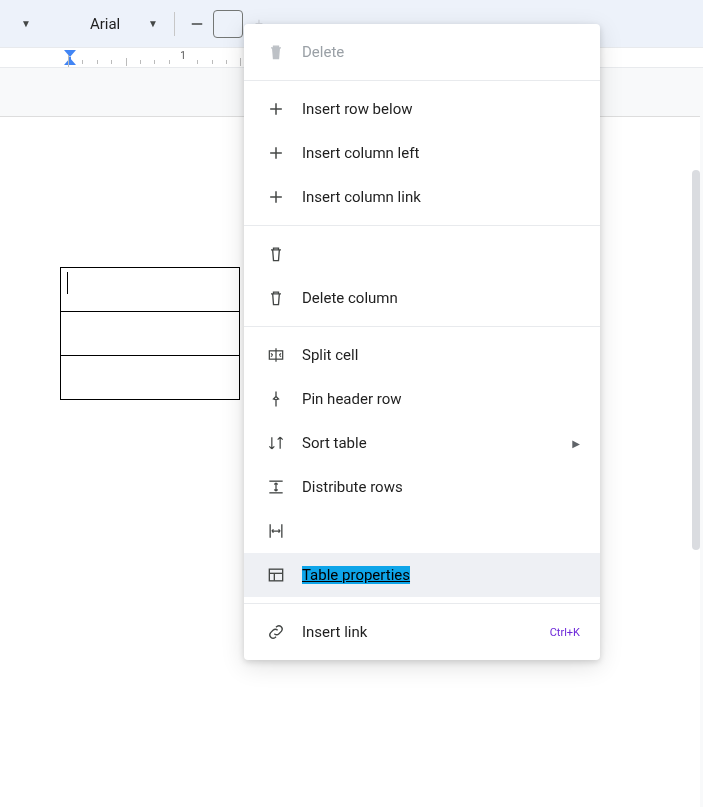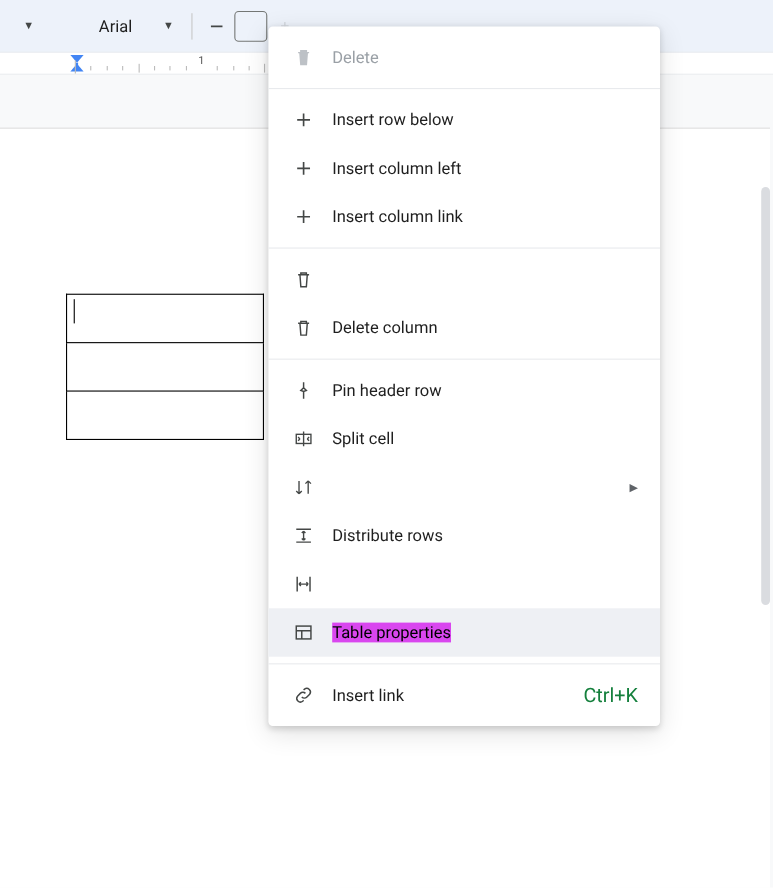--- a/index.html
+++ b/index.html
@@ -150,22 +150,22 @@
       width: 24px;
       height: 24px;
       margin-right: 14px;
       display: flex;
       align-items: center;
       justify-content: center;
       flex-shrink: 0;
     }
     .menu-icon svg { width: 20px; height: 20px; stroke:#444746; }
     .menu-label { flex: 1; }
-    .menu-label mark { background: #d946ef; padding: 0; }
-    .shortcut { color: #15803d; font-size: 18px; margin-left: 12px; }
+    .menu-label mark { background: #0ea5e9; padding: 0; text-decoration: underline; }
+    .shortcut { color: #6d28d9; font-size: 11px; margin-left: 12px; }
     .submenu-arrow { color:#5f6368; font-size:10px; margin-left: auto; }
     .menu-sep { height: 1px; background: #e8eaed; margin: 6px 0; }
 
     
     .scrollbar {
       position: absolute;
       right: 0;
       top: 170px;
       width: 14px;
       height: 620px;
@@ -300,41 +300,42 @@
         </svg>
     </span>
     <span class="menu-label">Delete column</span>
   </div>
 
   <div class="menu-sep"></div>
 
   <div class="menu-item">
     <span class="menu-icon">
       <svg viewBox="0 0 24 24" fill="none">
-          <path d="M12 3v6l3 3-3 1-3-1 3-3M12 13v8" stroke-width="1.6"></path>
-        </svg>
-    </span>
-    <span class="menu-label">Pin header row</span>
-  </div>
-  <div class="menu-item">
-    <span class="menu-icon">
-      <svg viewBox="0 0 24 24" fill="none">
           <rect x="4" y="7" width="16" height="10" stroke-width="1.5"></rect>
           <line x1="12" y1="4" x2="12" y2="20" stroke-width="1.5"></line>
           <path d="M8 12l-2-2m2 2l-2 2m10-2l2-2m-2 2l2 2" stroke-width="1.5"></path>
         </svg>
     </span>
     <span class="menu-label">Split cell</span>
   </div>
   <div class="menu-item">
     <span class="menu-icon">
       <svg viewBox="0 0 24 24" fill="none">
+          <path d="M12 3v6l3 3-3 1-3-1 3-3M12 13v8" stroke-width="1.6"></path>
+        </svg>
+    </span>
+    <span class="menu-label">Pin header row</span>
+  </div>
+  <div class="menu-item">
+    <span class="menu-icon">
+      <svg viewBox="0 0 24 24" fill="none">
           <path d="M7 5v14m0 0l-3-3m3 3l3-3M17 19V5m0 0l-3 3m3-3l3 3" stroke-width="1.5"></path>
         </svg>
     </span>
+    <span class="menu-label">Sort table</span>
     <span class="submenu-arrow">▶</span>
   </div>
   <div class="menu-item">
     <span class="menu-icon">
       <svg viewBox="0 0 24 24" fill="none">
           <line x1="4" y1="5" x2="20" y2="5" stroke-width="1.6"></line>
           <line x1="4" y1="19" x2="20" y2="19" stroke-width="1.6"></line>
           <path d="M12 7v10m0-10l-2 2m2-2l2 2m-2 8l-2-2m2 2l2-2" stroke-width="1.5"></path>
         </svg>
     </span>

